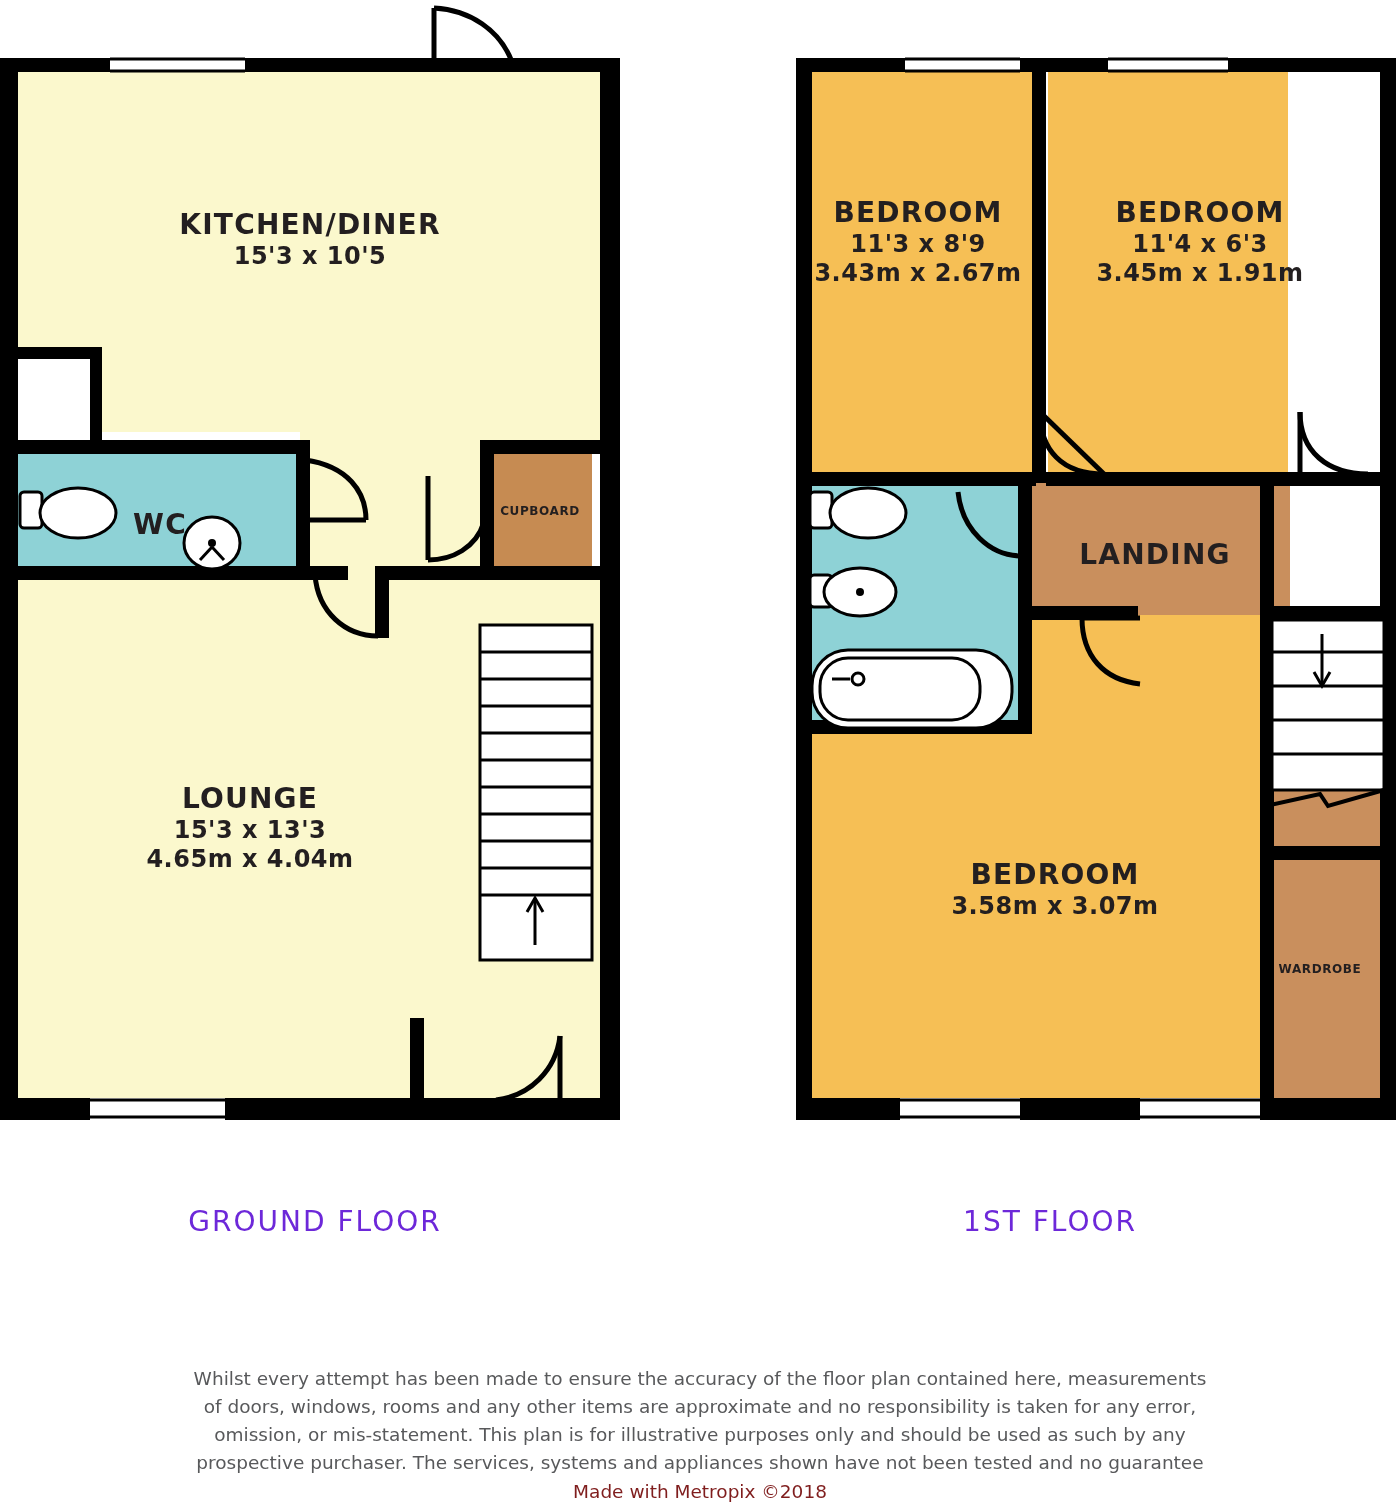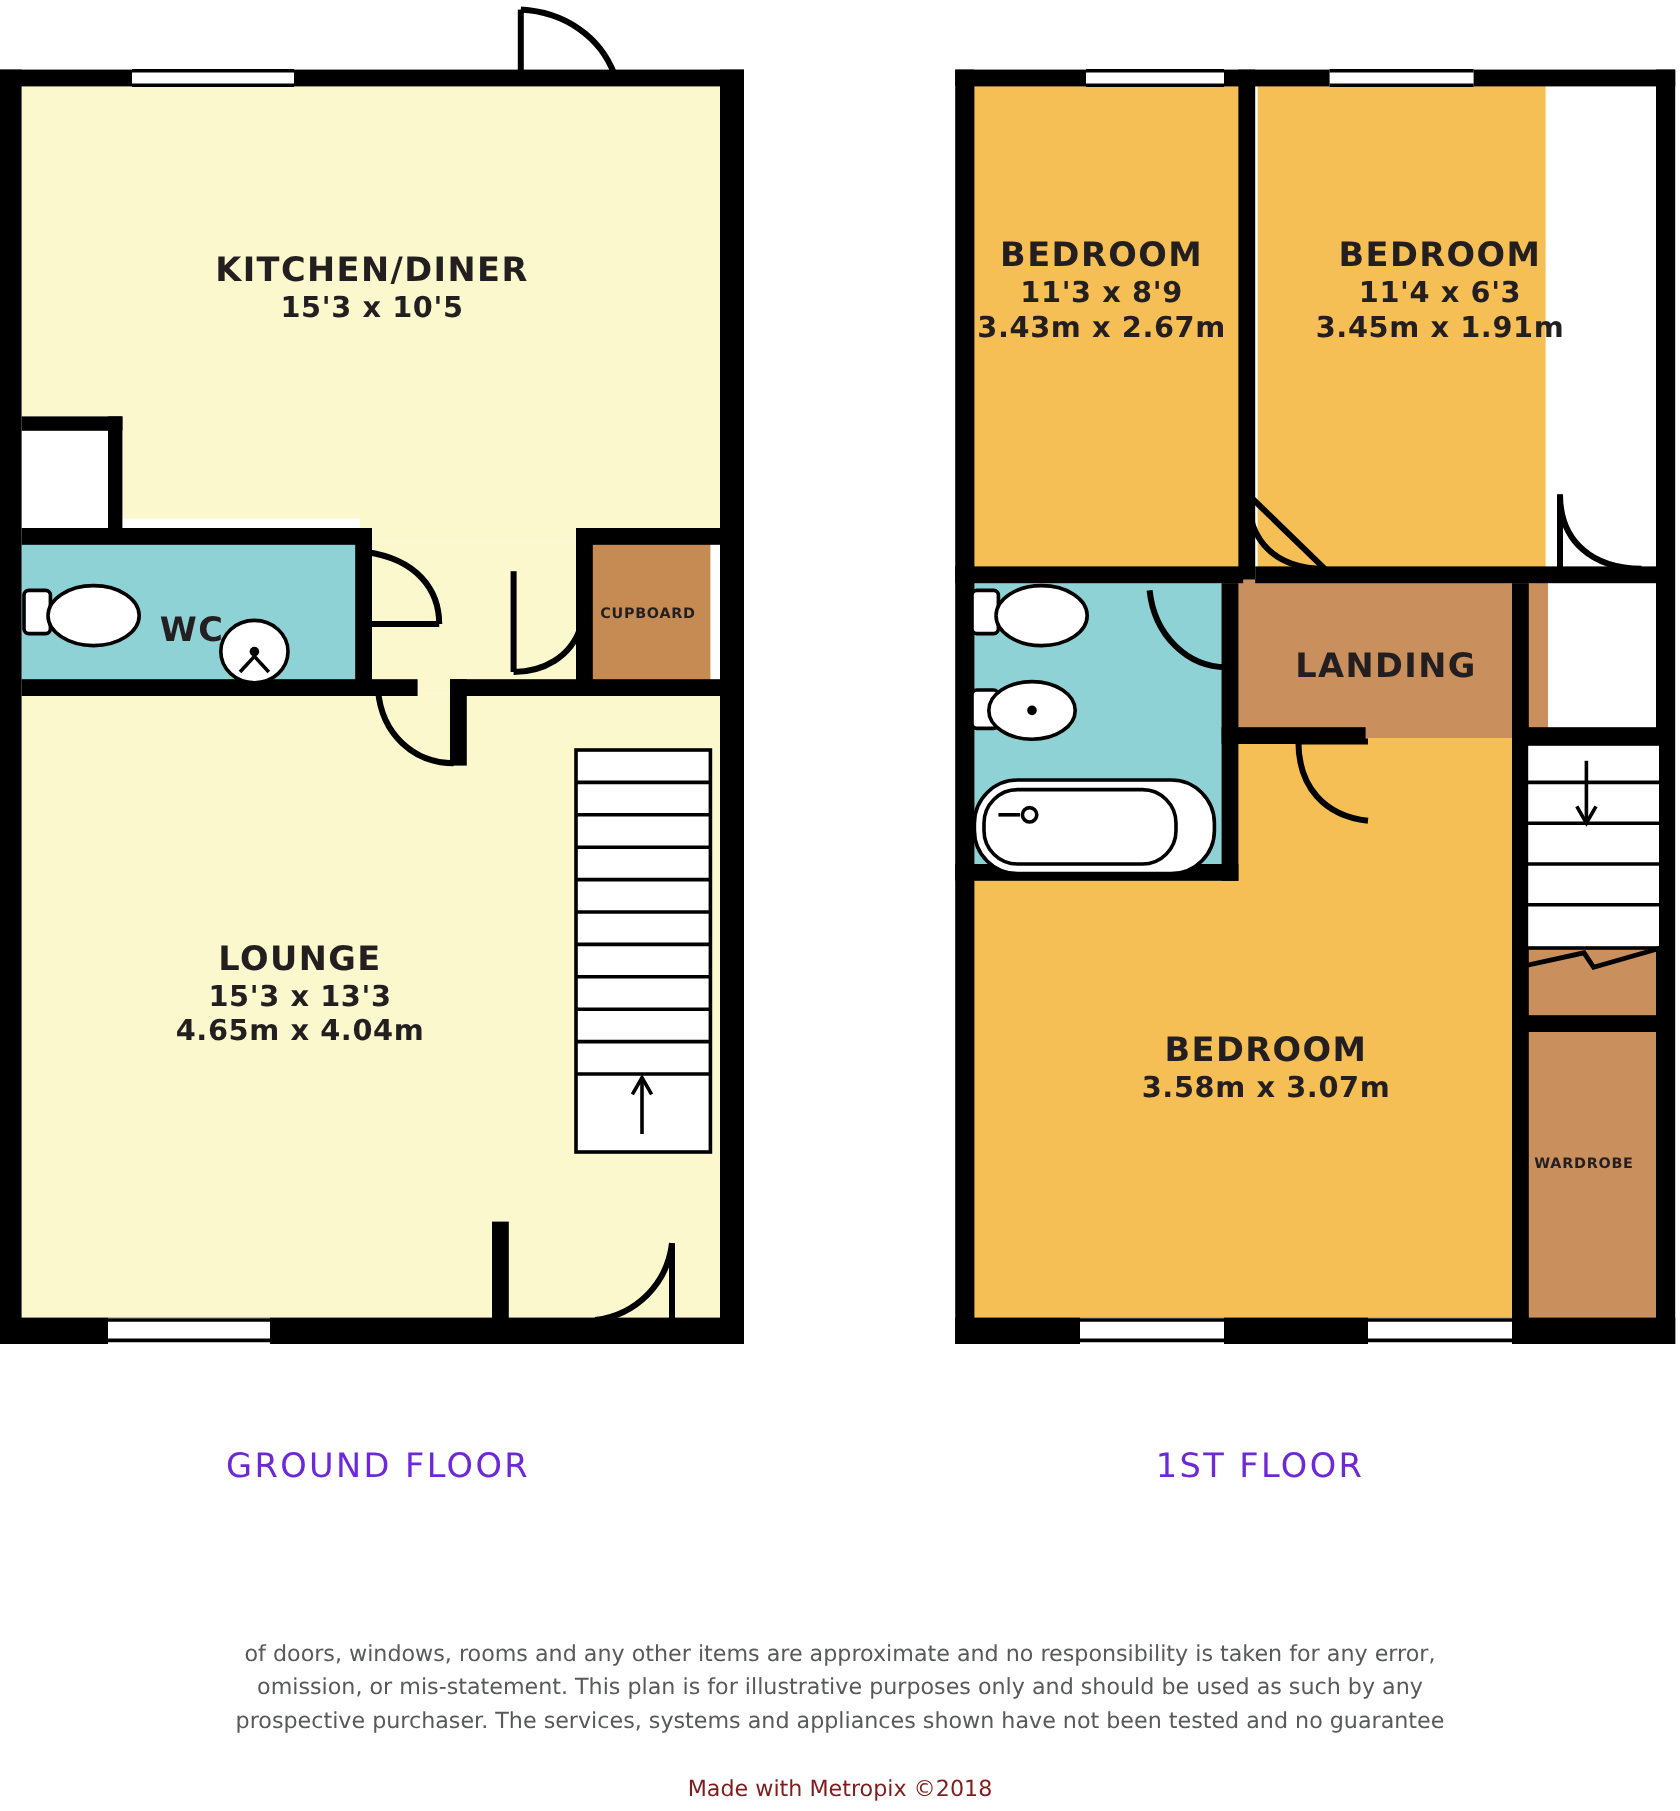--- a/index.html
+++ b/index.html
@@ -308,18 +308,19 @@
     <div class="label small" style="left:540px;width:160px;top:962px;">
       <div class="name">WARDROBE</div>
     </div>
   </div>
 </div>
 
 <div class="floor-title" id="ground-title">GROUND FLOOR</div>
 <div class="floor-title" id="first-title">1ST FLOOR</div>
 
 <div class="disclaimer">
+  <div>Whilst every attempt has been made to ensure the accuracy of the floor plan contained here, measurements</div>
   <div>of doors, windows, rooms and any other items are approximate and no responsibility is taken for any error,</div>
   <div>omission, or mis-statement. This plan is for illustrative purposes only and should be used as such by any</div>
   <div>prospective purchaser. The services, systems and appliances shown have not been tested and no guarantee</div>
 </div>
 
 <div class="madewith">Made with Metropix ©2018</div>
 
 </body></html>

